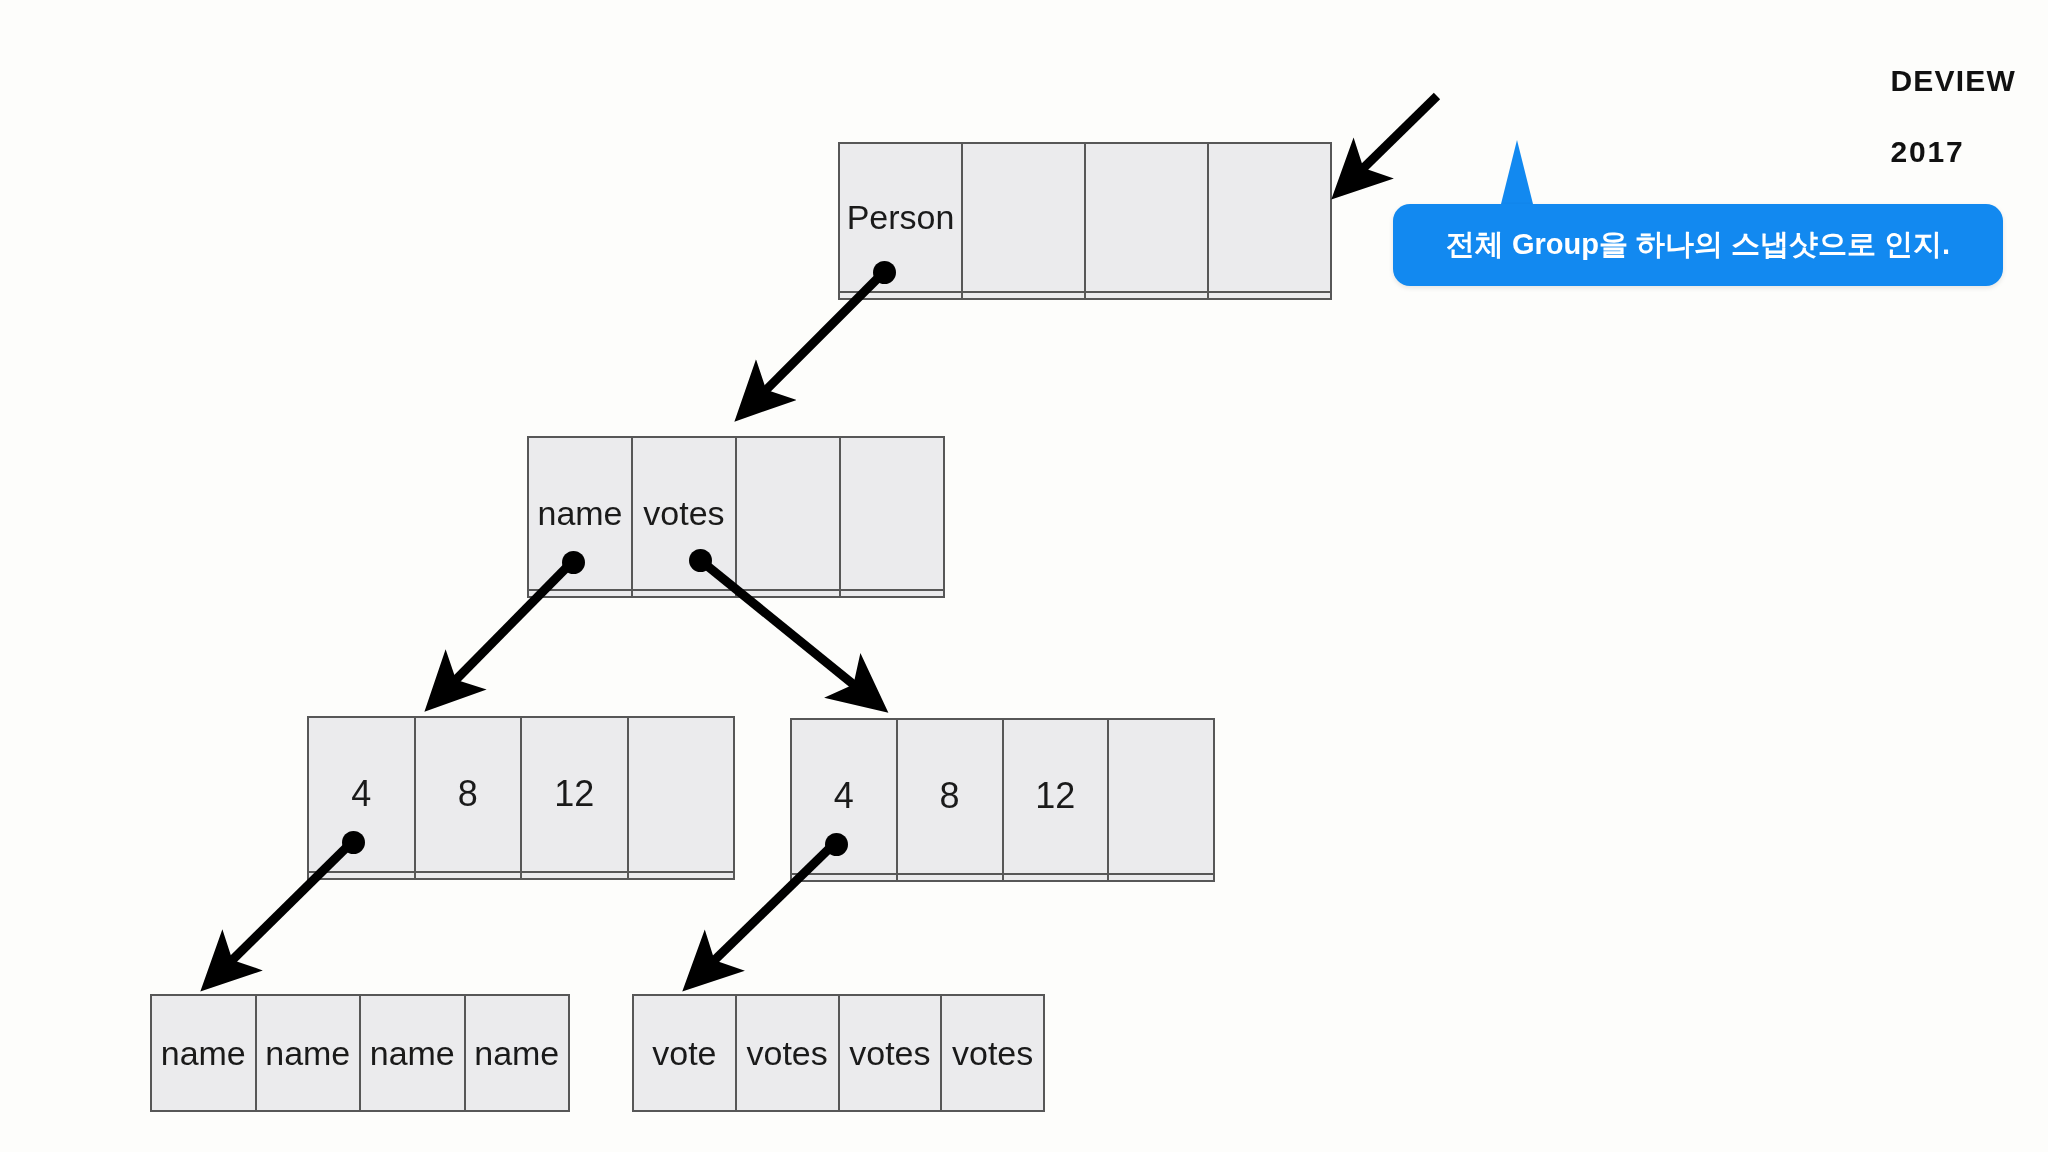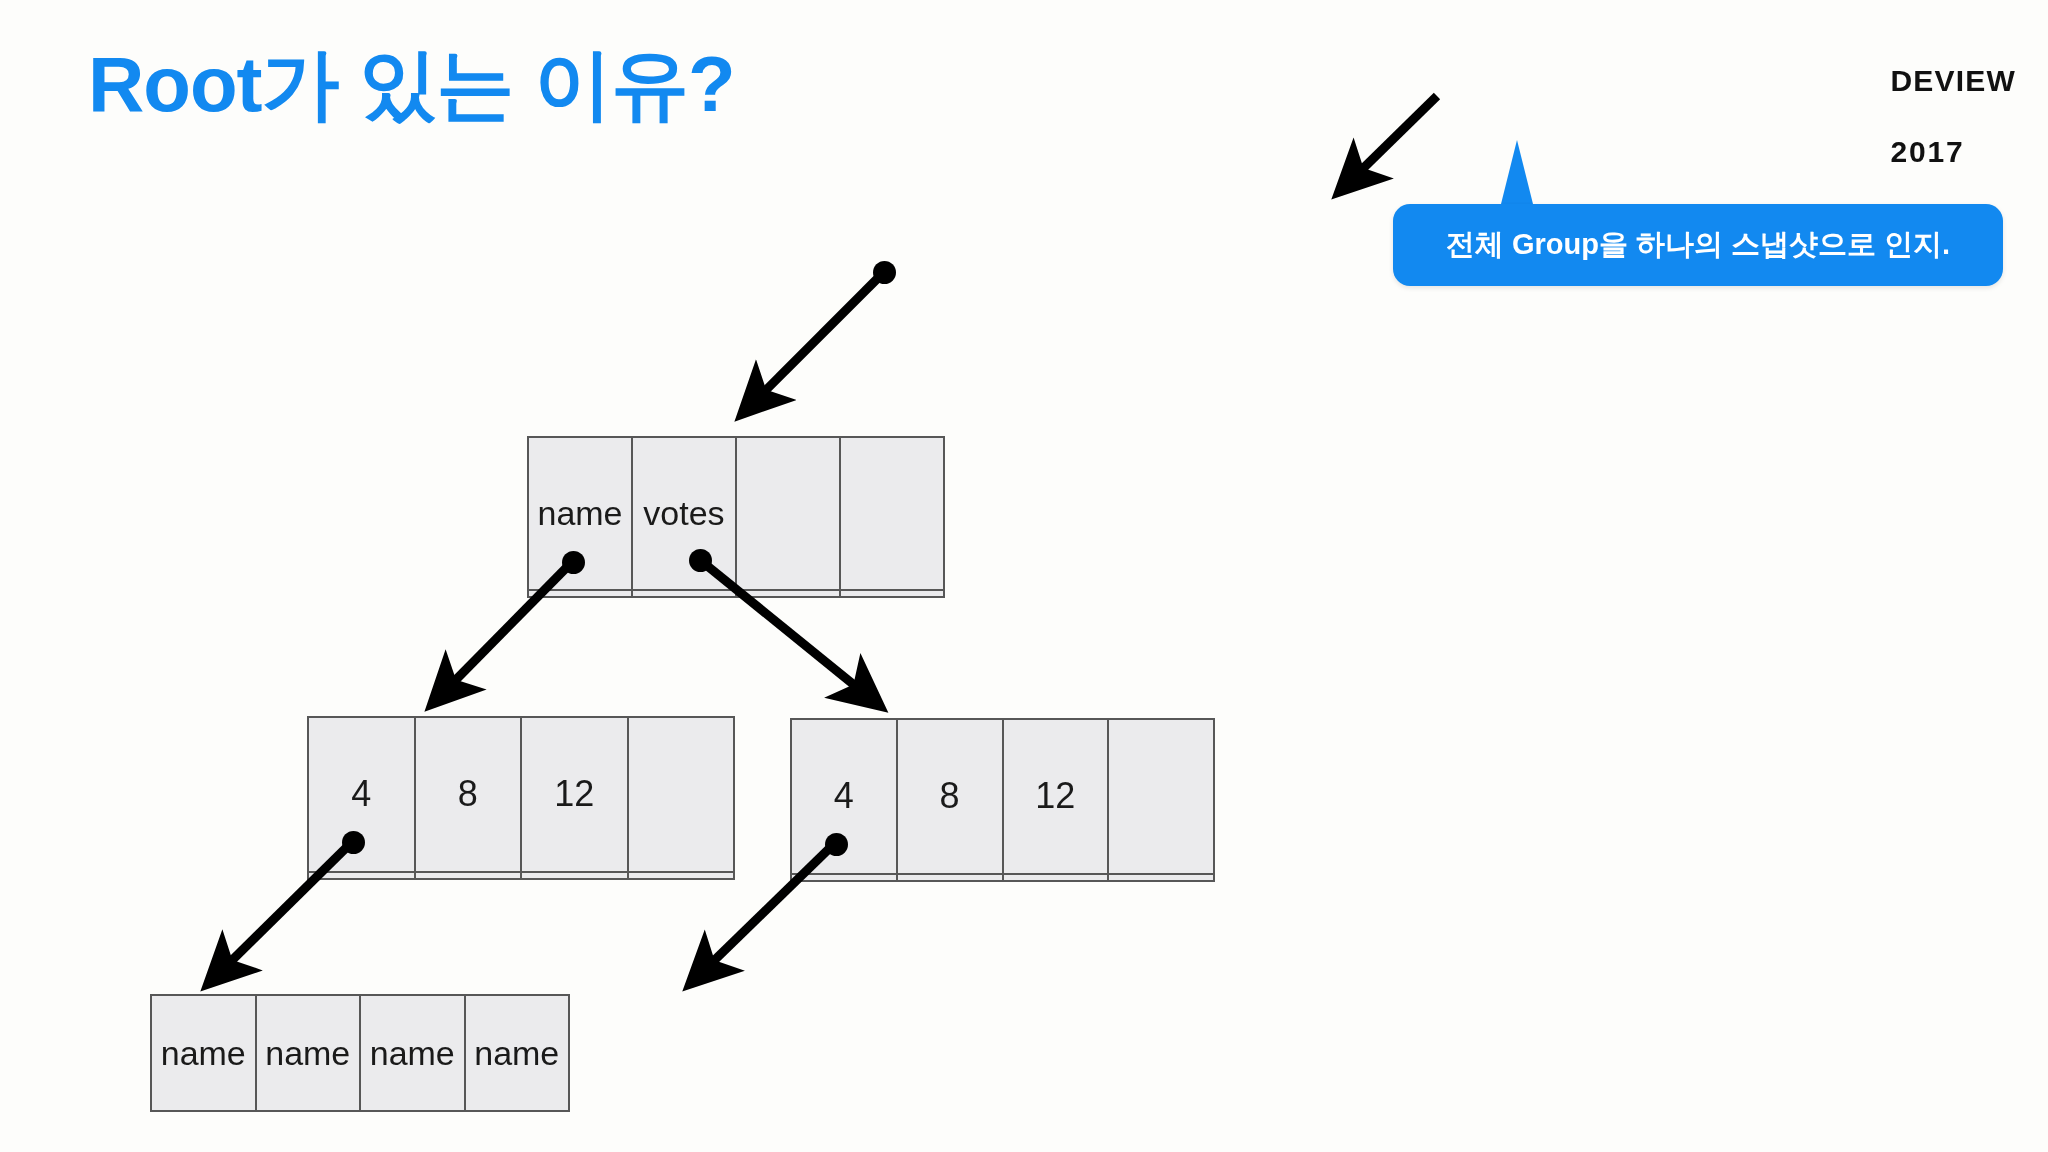--- a/index.html
+++ b/index.html
@@ -126,21 +126,20 @@
     height: 1152px;
     pointer-events: none;
     z-index: 4;
   }
 </style>
 </head>
 <body>
 
 <div id="slide">
 
-  <div id="page-title">Root가 있는 이유?</div>
 
   <div id="deview-logo">
     <div class="line1">DEVIEW</div>
     <div class="line2">2017</div>
   </div>
 
 
   <div id="callout-tail"></div>
   <div id="callout">
     <span>전체 Group을 하나의 스냅샷으로 인지.</span>
@@ -159,20 +158,36 @@
 
     <line x1="572" y1="562" x2="432" y2="704" stroke="#000000" stroke-width="9" marker-end="url(#ah)"></line>
 
     <line x1="700" y1="560" x2="880" y2="706" stroke="#000000" stroke-width="9" marker-end="url(#ah)"></line>
 
     <line x1="352" y1="842" x2="208" y2="984" stroke="#000000" stroke-width="9" marker-end="url(#ah)"></line>
 
     <line x1="836" y1="842" x2="690" y2="984" stroke="#000000" stroke-width="9" marker-end="url(#ah)"></line>
   </svg>
 
+  <table class="tbl" id="tbl-person" style="left:838px; top:142px; width:494px; height:158px;">
+    <tbody>
+        <tr>
+      <td>Person</td>
+      <td></td>
+      <td></td>
+      <td></td>
+    </tr>
+    <tr>
+      <td></td>
+      <td></td>
+      <td></td>
+      <td></td>
+    </tr>
+  </tbody>
+    </table>
   <div class="dot" style="left:873px; top:261px;"></div>
 
   <table class="tbl" id="tbl-group" style="left:527px; top:436px; width:418px; height:162px;">
     <tbody>
         <tr>
       <td>name</td>
       <td>votes</td>
       <td></td>
       <td></td>
     </tr>
@@ -227,14 +242,24 @@
     <tbody>
         <tr>
       <td>name</td>
       <td>name</td>
       <td>name</td>
       <td>name</td>
     </tr>
   </tbody>
     </table>
 
+  <table class="tbl" id="tbl-leaf-votes" style="left:632px; top:994px; width:413px; height:118px;">
+    <tbody>
+        <tr>
+      <td>vote</td>
+      <td>votes</td>
+      <td>votes</td>
+      <td>votes</td>
+    </tr>
+  </tbody>
+    </table>
 
 </div>
 
 </body></html>

